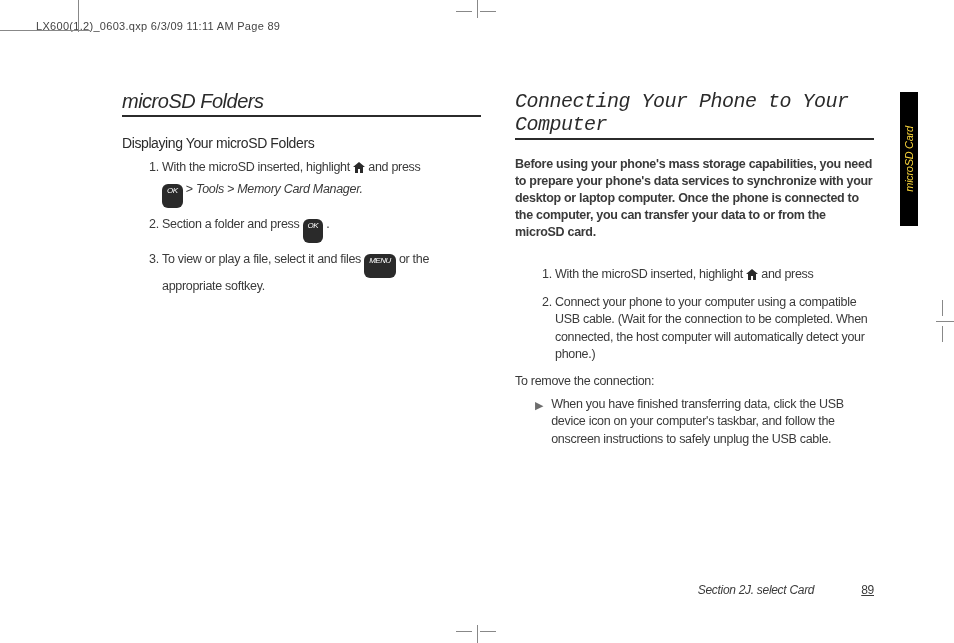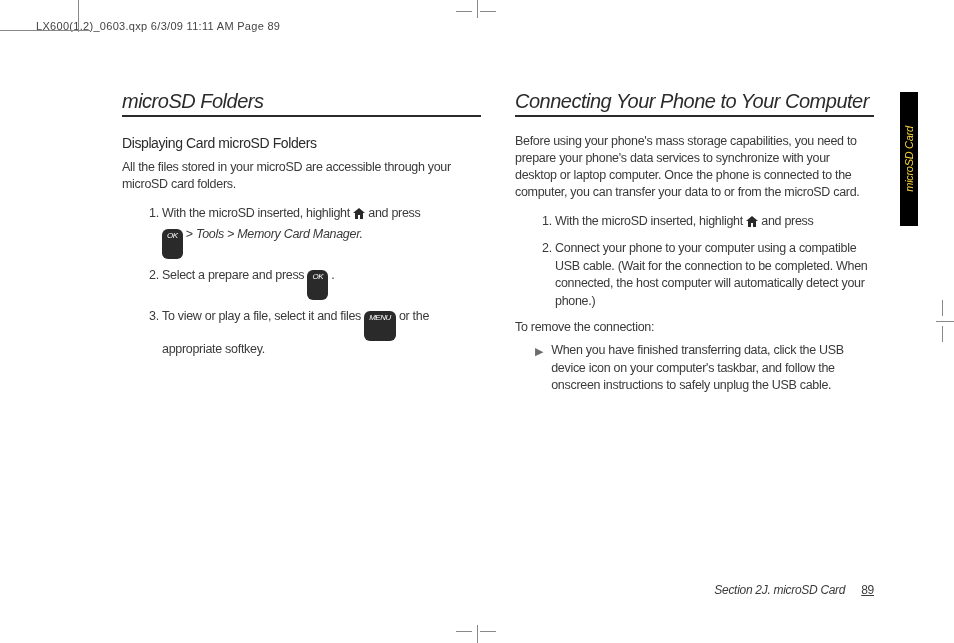--- a/index.html
+++ b/index.html
@@ -49,33 +49,34 @@
     .section-title {
       font-size: 20px;
       font-style: italic;
       color: #2b2b2b;
       letter-spacing: -0.5px;
       border-bottom: 2px solid #2b2b2b;
       padding-bottom: 2px;
       margin-bottom: 18px;
       font-weight: 400;
     }
-    .col-right .section-title { margin-bottom: 16px; }
+    .col-right .section-title { margin-bottom: 16px; font-family: Liberation Mono, monospace; }
     .sub-title {
       font-size: 14px;
       color: #2b2b2b;
       letter-spacing: -0.4px;
       margin-bottom: 8px;
     }
     .body-text {
       font-size: 12.5px;
       line-height: 1.35;
       color: #3a3a3a;
       letter-spacing: -0.3px;
-      margin-bottom: 12px;
+      margin-bottom: 26px;
+      font-weight: bold;
     }
     .italic { font-style: italic; }
     ol.steps {
       list-style: decimal;
       margin-left: 36px;
       padding-left: 4px;
     }
     ol.steps li {
       font-size: 12.5px;
       line-height: 1.4;
@@ -90,21 +91,21 @@
     .icon-home, .icon-ok, .icon-menu {
       display: inline-block;
       vertical-align: -2px;
     }
     .icon-btn {
       display:inline-block;
       background:#2a2a2a;
       color:#fff;
       font-size:8px;
       border-radius:6px;
-      padding:1px 5px 18px 5px;
+      padding:1px 5px 12px 5px;
       line-height:11px;
       vertical-align:0px;
       font-style: italic;
       letter-spacing:-0.5px;
     }
     .gt { font-family: inherit; }
     .remove-title {
       font-size: 12.5px;
       color: #3a3a3a;
       margin: 10px 0 8px 0;
@@ -144,21 +145,21 @@
       right: 80px;
       bottom: 46px;
       font-size:12px;
       font-style: italic;
       color:#3a3a3a;
       letter-spacing:-0.3px;
     }
     .footer .pnum{
       font-style: normal;
       font-weight: normal;
-      margin-left: 13px;
+      margin-left: 44px;
       text-decoration: underline;
     }
   </style>
 </head>
 <body>
 
 <div class="header">LX600(1.2)_0603.qxp  6/3/09  11:11 AM  Page 89</div>
 
 <div class="crop-mark cm-top-v"></div>
 <div class="crop-mark cm-top-h-l"></div>
@@ -174,39 +175,38 @@
 <div class="inner-rule-top"></div>
 
 <div class="tab-badge">
   <div class="tab-badge-inner">microSD Card</div>
 </div>
 
 <div class="page">
   <div class="columns">
     <div class="col">
       <div class="section-title">microSD Folders</div>
-      <div class="sub-title">Displaying Card microSD Folders</div>
-      <div class="body-text">All the files stored in your microSD are accessible through your microSD card folders.</div>
+      <div class="sub-title">Displaying Your microSD Folders</div>
       <ol class="steps">
         <li>
           <span>With the microSD inserted, highlight </span>
           <span class="icon-home">
             <svg width="12" height="11" viewBox="0 0 12 11">
                 <path d="M6 0 L12 5 L10 5 L10 11 L7 11 L7 7 L5 7 L5 11 L2 11 L2 5 L0 5 Z" fill="#2a2a2a"></path>
               </svg>
           </span>
           <span> and press</span>
           <span class="subline">
             <span class="icon-btn">OK</span>
             <span class="gt"> &gt;</span>
             <span class="italic"> Tools &gt; Memory Card Manager.</span>
           </span>
         </li>
         <li>
-          <span>Select a prepare and press </span>
+          <span>Section a folder and press </span>
           <span class="icon-btn">OK</span>
           <span>.</span>
         </li>
         <li>
           <span>To view or play a file, select it and files </span>
           <span class="icon-btn">MENU</span>
           <span> or the appropriate softkey.</span>
         </li>
       </ol>
     </div>
@@ -229,15 +229,15 @@
       <div class="remove-title">To remove the connection:</div>
       <div class="bullet-row">
         <span class="tri">▶</span>
         <span>When you have finished transferring data, click the USB device icon on your computer's taskbar, and follow the onscreen instructions to safely unplug the USB cable.</span>
       </div>
     </div>
   </div>
 </div>
 
 <div class="footer">
-  <span>Section 2J. microSD Card</span>
+  <span>Section 2J. select Card</span>
   <span class="pnum">89</span>
 </div>
 
 </body></html>

